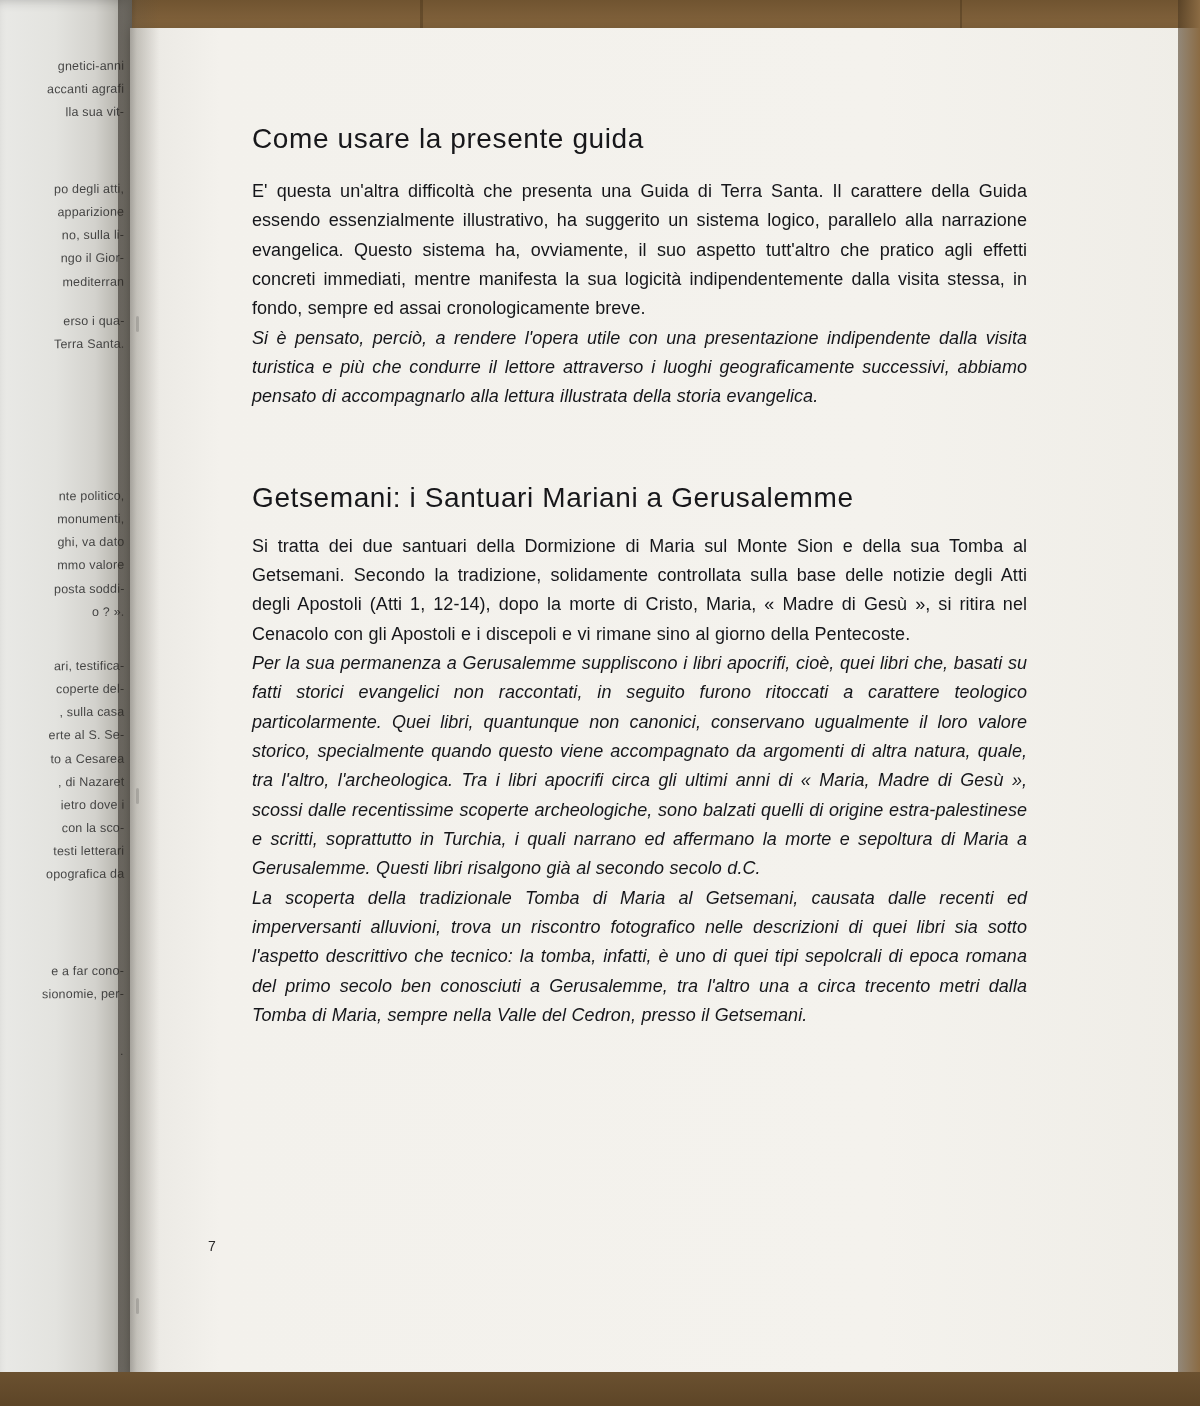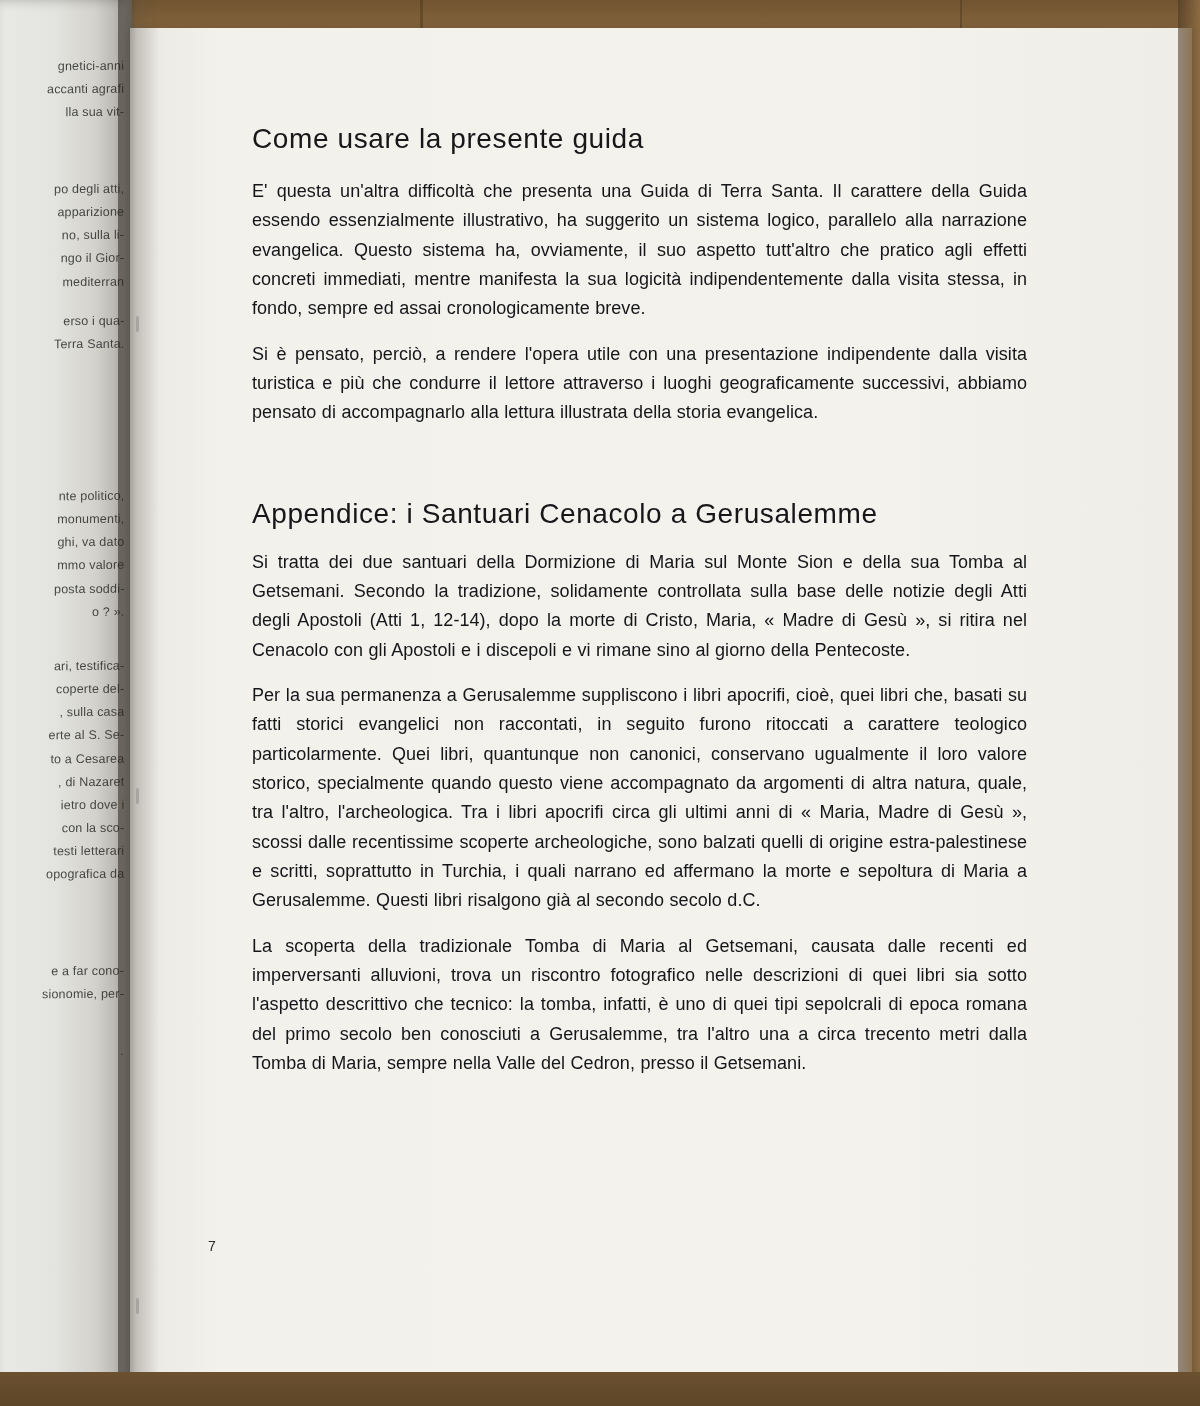--- a/index.html
+++ b/index.html
@@ -87,20 +87,21 @@
   
   #right-page {
     position: absolute;
     left: 130px;
     top: 28px;
     width: 1062px;
     height: 1345px;
     background:
       linear-gradient(90deg, #d9d8d3 0px, #eceae5 28px, #f3f1ec 90px, #f4f2ed 70%, #efede7 100%);
     box-shadow: 2px 3px 12px rgba(0,0,0,.28);
+    padding-left: 8px;
   }
   #page-inner {
     position: absolute;
     left: 122px;
     top: 95px;
     width: 775px;
   }
 
   h1.section-title {
     font-size: 28px;
@@ -115,21 +116,21 @@
   }
   p.body {
     font-size: 18px;
     line-height: 1.63;
     color: #15161a;
     margin: 0;
     text-align: justify;
     letter-spacing: .05px;
     word-spacing: .4px;
   }
-  p.body + p.body { margin-top: 16px; }
+  p.body + p.body { margin-top: 0; font-style: italic; }
 
   .page-number {
     position: absolute;
     left: 78px;
     top: 1210px;
     font-size: 14px;
     color: #2a2a2a;
   }
 
   
@@ -205,21 +206,21 @@
     <div class="gutter-mark" style="top:288px;"></div>
     <div class="gutter-mark" style="top:760px;"></div>
     <div class="gutter-mark" style="top:1270px;"></div>
 
     <div id="page-inner">
 
       <h1 class="section-title">Come usare la presente guida</h1>
       <p class="body">E' questa un'altra difficoltà che presenta una Guida di Terra Santa. Il carattere della Guida essendo essenzialmente illustrativo, ha suggerito un sistema logico, parallelo alla narrazione evangelica. Questo sistema ha, ovviamente, il suo aspetto tutt'altro che pratico agli effetti concreti immediati, mentre manifesta la sua logicità indipendentemente dalla visita stessa, in fondo, sempre ed assai cronologicamente breve.</p>
       <p class="body">Si è pensato, perciò, a rendere l'opera utile con una presentazione indipendente dalla visita turistica e più che condurre il lettore attraverso i luoghi geograficamente successivi, abbiamo pensato di accompagnarlo alla lettura illustrata della storia evangelica.</p>
 
-      <h1 class="section-title second">Appendice: i Santuari Cenacolo a Gerusalemme</h1>
+      <h1 class="section-title second">Getsemani: i Santuari Mariani a Gerusalemme</h1>
       <p class="body">Si tratta dei due santuari della Dormizione di Maria sul Monte Sion e della sua Tomba al Getsemani. Secondo la tradizione, solidamente controllata sulla base delle notizie degli Atti degli Apostoli (Atti 1, 12-14), dopo la morte di Cristo, Maria, « Madre di Gesù », si ritira nel Cenacolo con gli Apostoli e i discepoli e vi rimane sino al giorno della Pentecoste.</p>
       <p class="body">Per la sua permanenza a Gerusalemme suppliscono i libri apocrifi, cioè, quei libri che, basati su fatti storici evangelici non raccontati, in seguito furono ritoccati a carattere teologico particolarmente. Quei libri, quantunque non canonici, conservano ugualmente il loro valore storico, specialmente quando questo viene accompagnato da argomenti di altra natura, quale, tra l'altro, l'archeologica. Tra i libri apocrifi circa gli ultimi anni di « Maria, Madre di Gesù », scossi dalle recentissime scoperte archeologiche, sono balzati quelli di origine estra-palestinese e scritti, soprattutto in Turchia, i quali narrano ed affermano la morte e sepoltura di Maria a Gerusalemme. Questi libri risalgono già al secondo secolo d.C.</p>
       <p class="body">La scoperta della tradizionale Tomba di Maria al Getsemani, causata dalle recenti ed imperversanti alluvioni, trova un riscontro fotografico nelle descrizioni di quei libri sia sotto l'aspetto descrittivo che tecnico: la tomba, infatti, è uno di quei tipi sepolcrali di epoca romana del primo secolo ben conosciuti a Gerusalemme, tra l'altro una a circa trecento metri dalla Tomba di Maria, sempre nella Valle del Cedron, presso il Getsemani.</p>
 
     </div>
 
     <div class="page-number">7</div>
   </div>
 
   <div id="gutter"></div>

